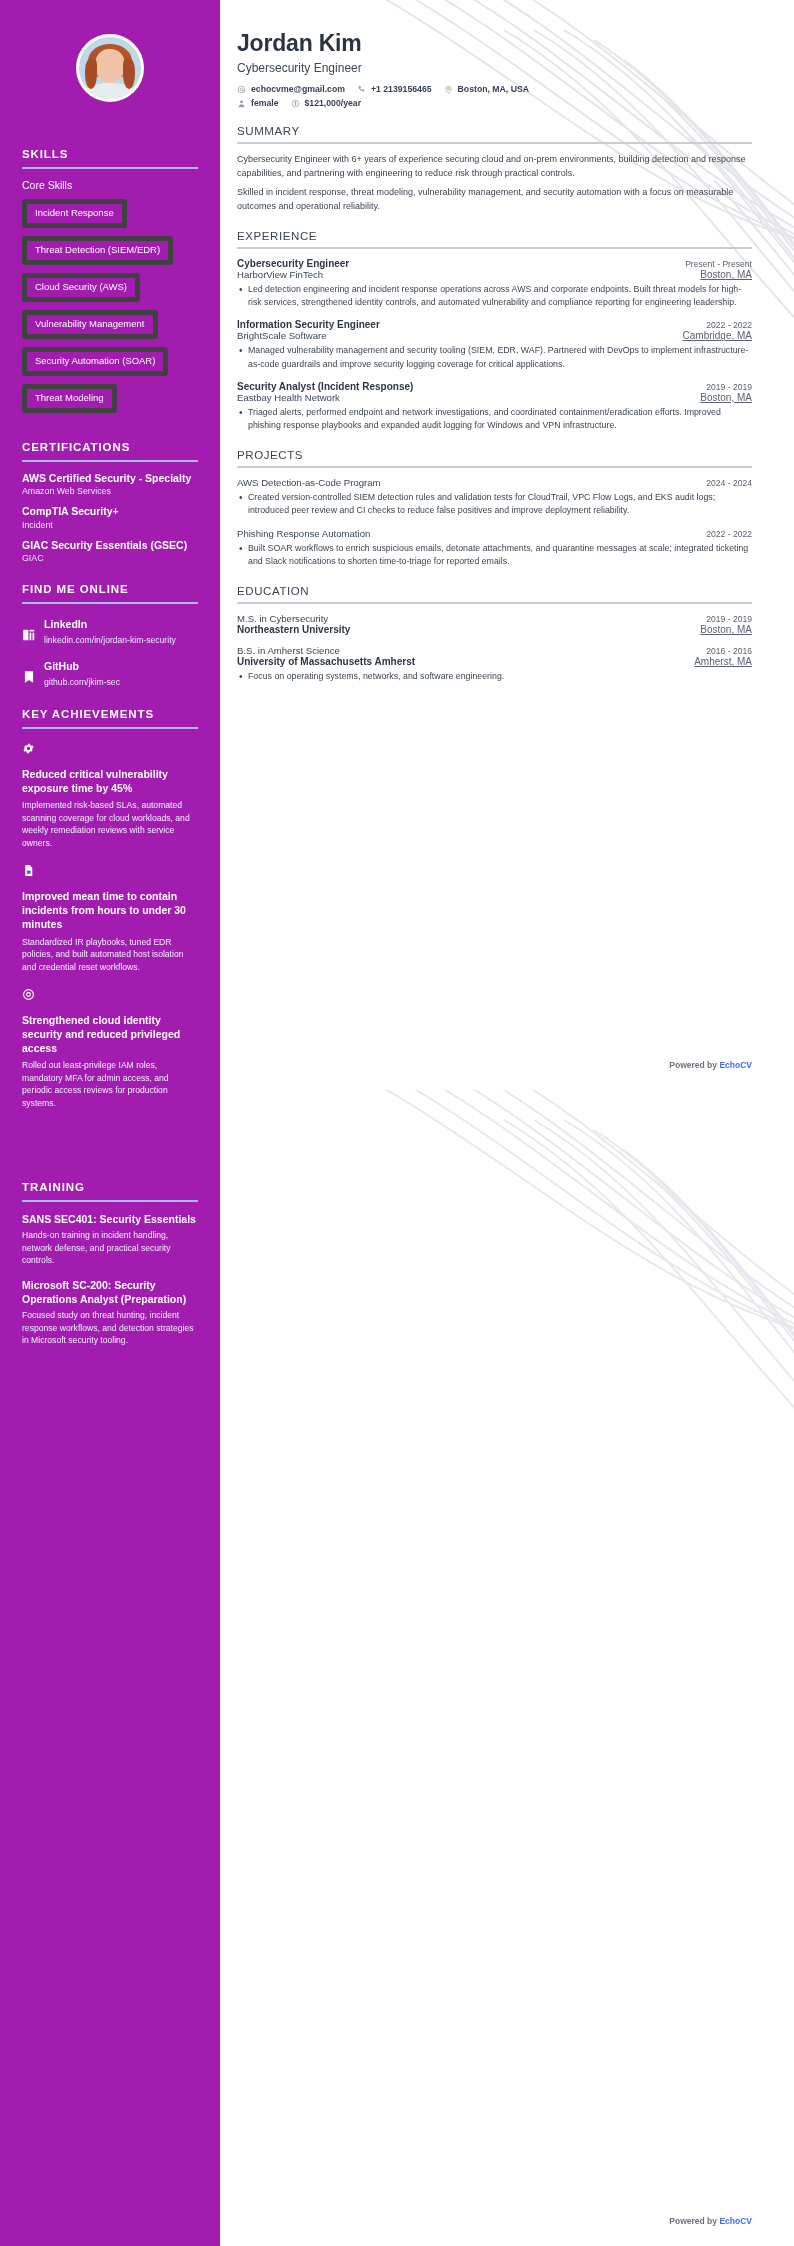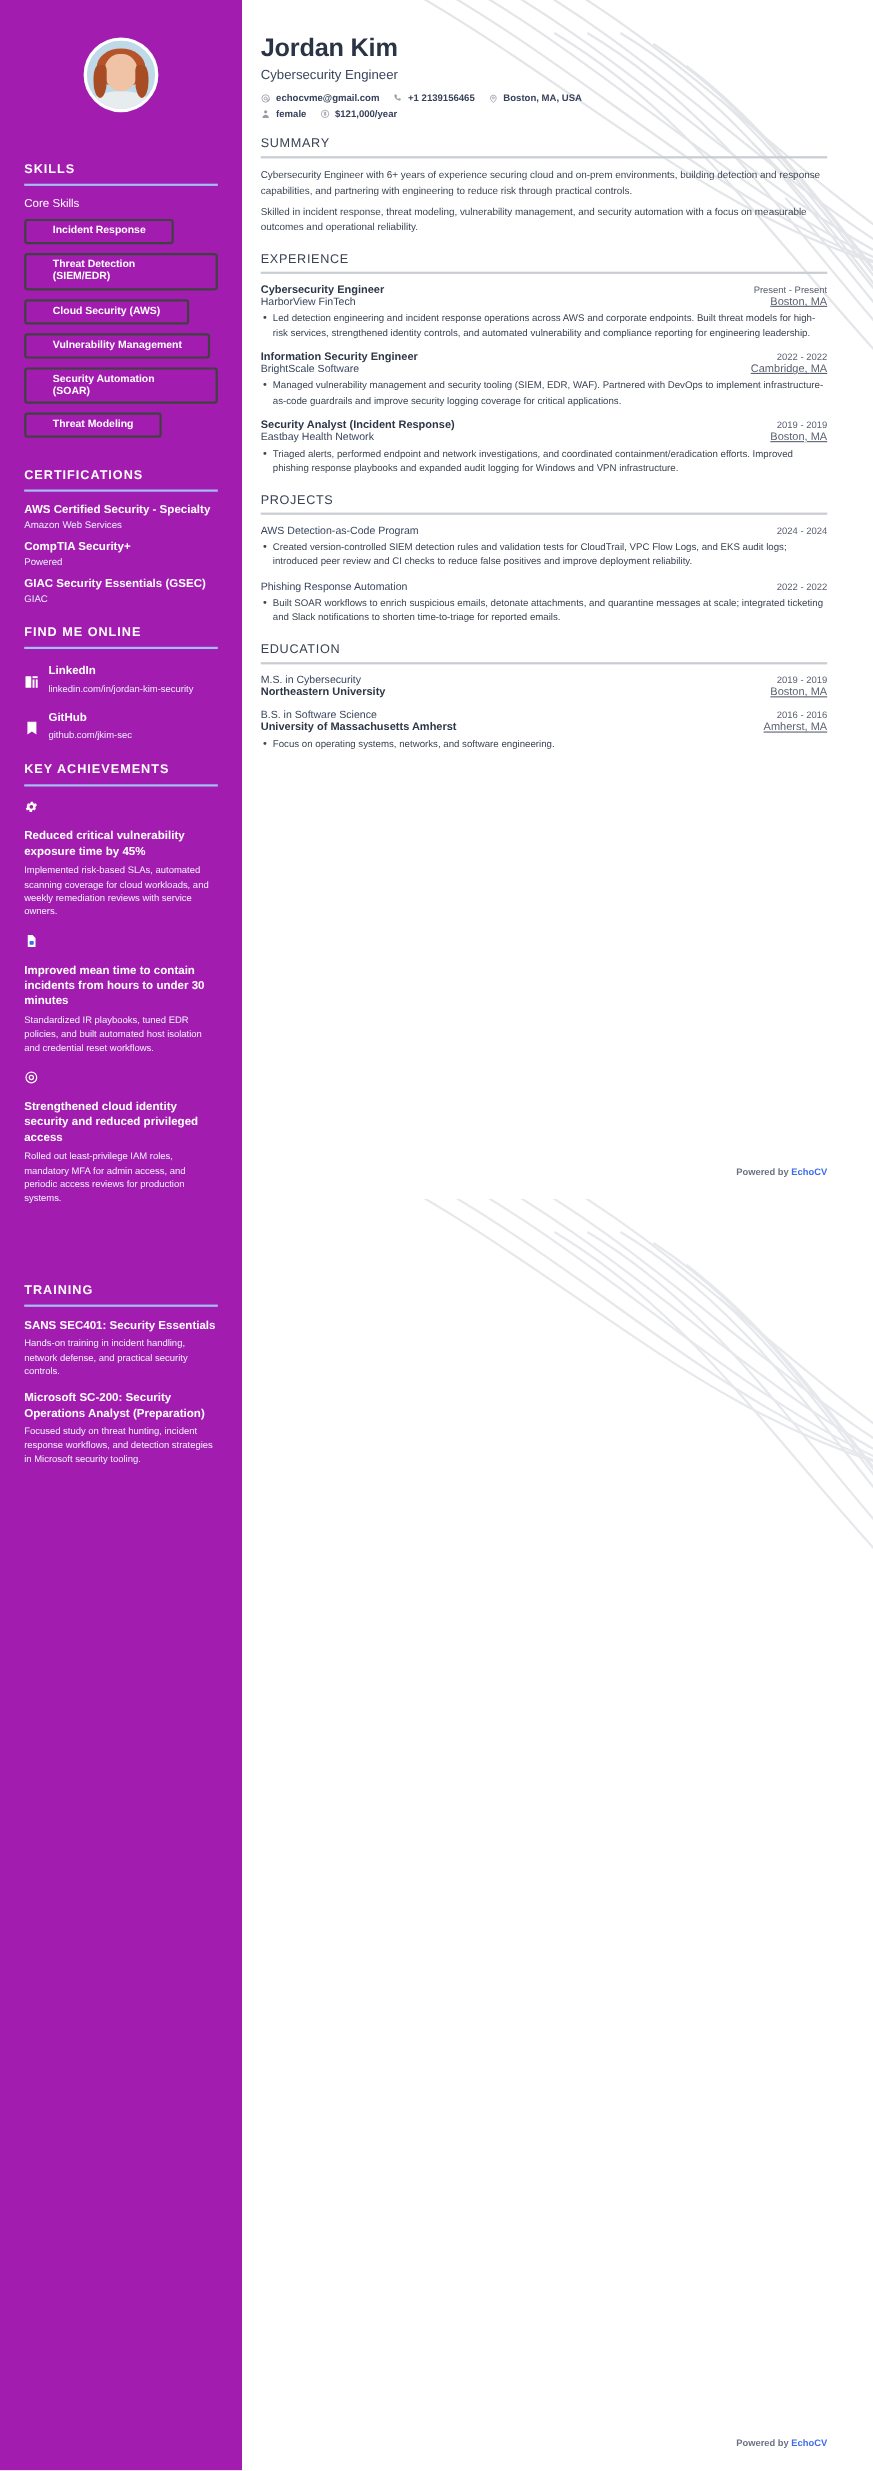--- a/index.html
+++ b/index.html
@@ -83,25 +83,25 @@
     border-radius: 46% 46% 0 0;
   }
   .side-head {
     font-size: 11.5px; font-weight: 700; letter-spacing: .9px;
     margin-top: 20px; margin-bottom: 7px;
   }
   .side-rule { height: 2px; background: #a6bdf5; margin-bottom: 10px; }
   .sub-label { font-size: 10.5px; font-weight: 400; margin-bottom: 8px; }
   .chip {
     display: inline-block;
-    border: 2px solid #404040;
+    border: 5px solid #404040;
     border-radius: 3px;
-    padding: 4px 24px;
+    padding: 4px 8px;
     font-size: 9.5px;
-    font-weight: 700;
+    font-weight: 400;
     margin-bottom: 8px;
     line-height: 1.15;
   }
   .cert { margin-bottom: 9px; }
   .cert-title { font-size: 10.5px; font-weight: 700; line-height: 1.3; }
   .cert-org { font-size: 8.8px; font-weight: 400; color: #e7edfd; margin-top: 1px; }
   .online-item { margin-bottom: 10px; display: flex; gap: 8px; align-items: flex-end; }
   .online-ico { width: 14px; flex: 0 0 14px; padding-top: 1px; }
   .online-name { font-size: 10.5px; font-weight: 700; line-height: 1.2; }
   .online-url { font-size: 8.6px; font-weight: 400; color: #eaf0ff; margin-top: 3px; word-break: break-all; line-height: 1.25; }
@@ -228,21 +228,21 @@
 
       <section>
         <div class="side-head">CERTIFICATIONS</div>
         <div class="side-rule"></div>
         <div class="cert">
           <div class="cert-title">AWS Certified Security - Specialty</div>
           <div class="cert-org">Amazon Web Services</div>
         </div>
         <div class="cert">
           <div class="cert-title">CompTIA Security+</div>
-          <div class="cert-org">Powered</div>
+          <div class="cert-org">Incident</div>
         </div>
         <div class="cert">
           <div class="cert-title">GIAC Security Essentials (GSEC)</div>
           <div class="cert-org">GIAC</div>
         </div>
       </section>
 
       <section>
         <div class="side-head">FIND ME ONLINE</div>
         <div class="side-rule"></div>
@@ -472,21 +472,21 @@
             <span class="edate">2019 - 2019</span>
           </div>
         <div class="erow">
             <span class="etitle">Northeastern University</span>
             <span class="eloc">Boston, MA</span>
           </div>
       </div>
 
       <div class="entry">
         <div class="erow">
-            <span class="eorg">B.S. in Software Science</span>
+            <span class="eorg">B.S. in Amherst Science</span>
             <span class="edate">2016 - 2016</span>
           </div>
         <div class="erow">
             <span class="etitle">University of Massachusetts Amherst</span>
             <span class="eloc">Amherst, MA</span>
           </div>
         <ul class="bullets">
           <li>Focus on operating systems, networks, and software engineering.</li>
         </ul>
       </div>

